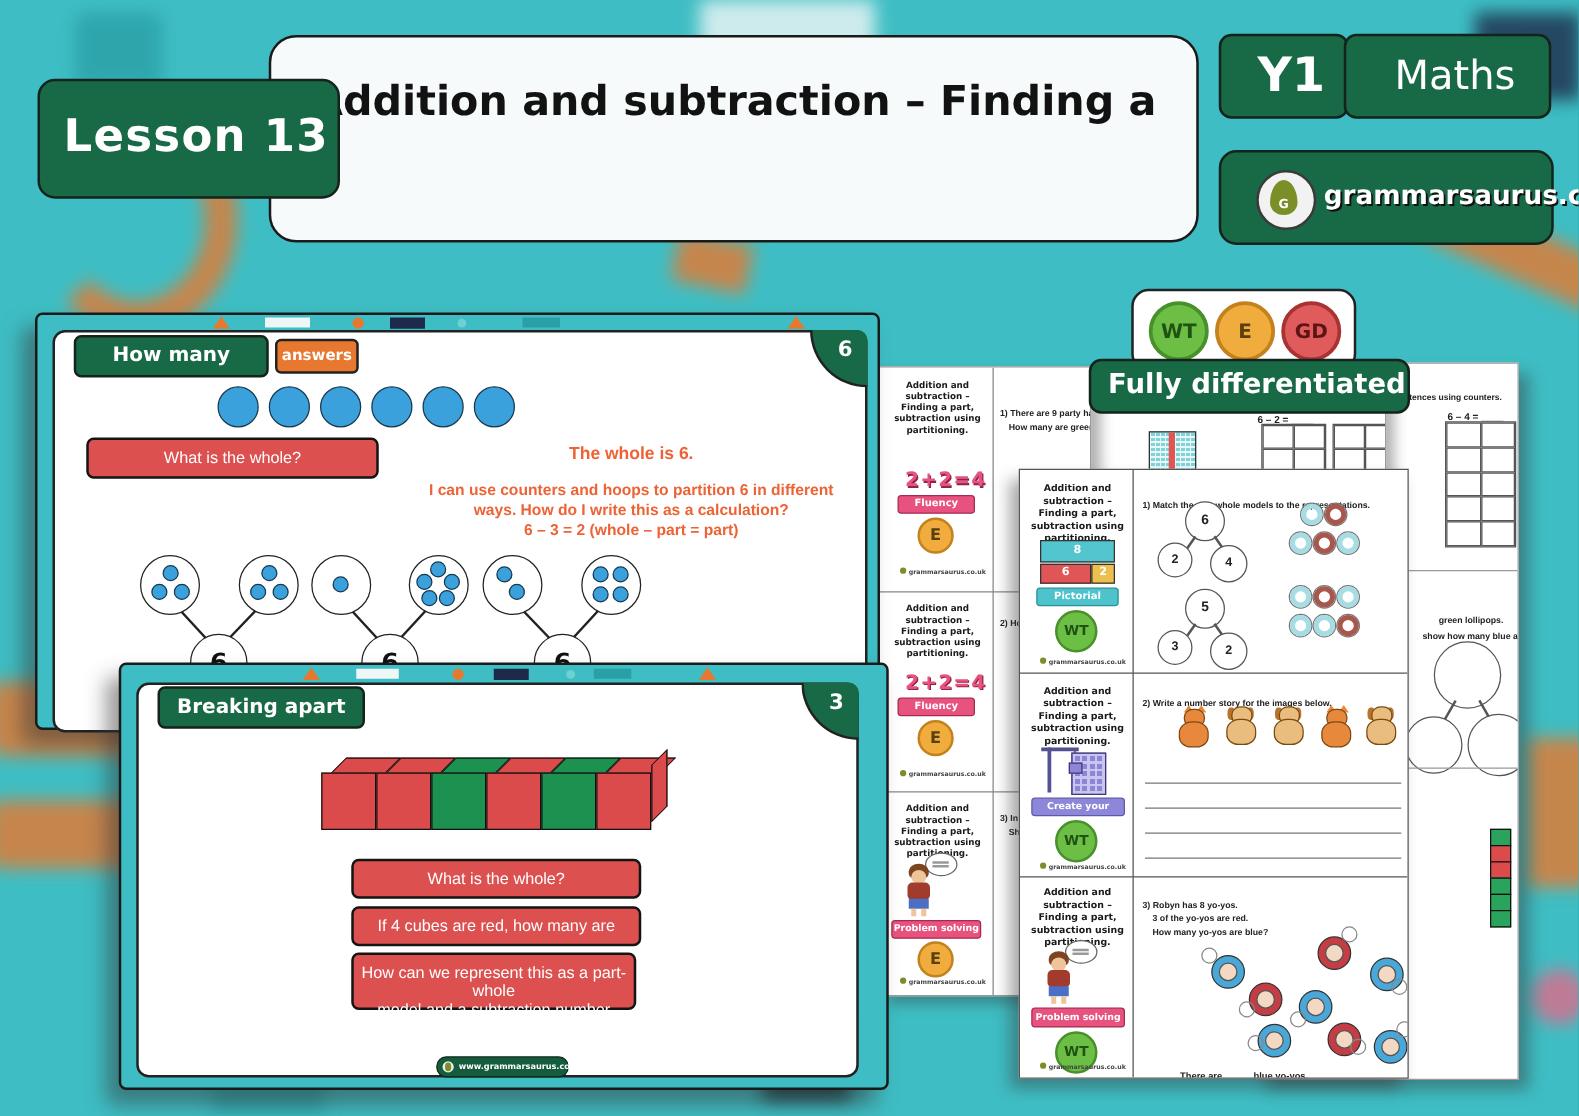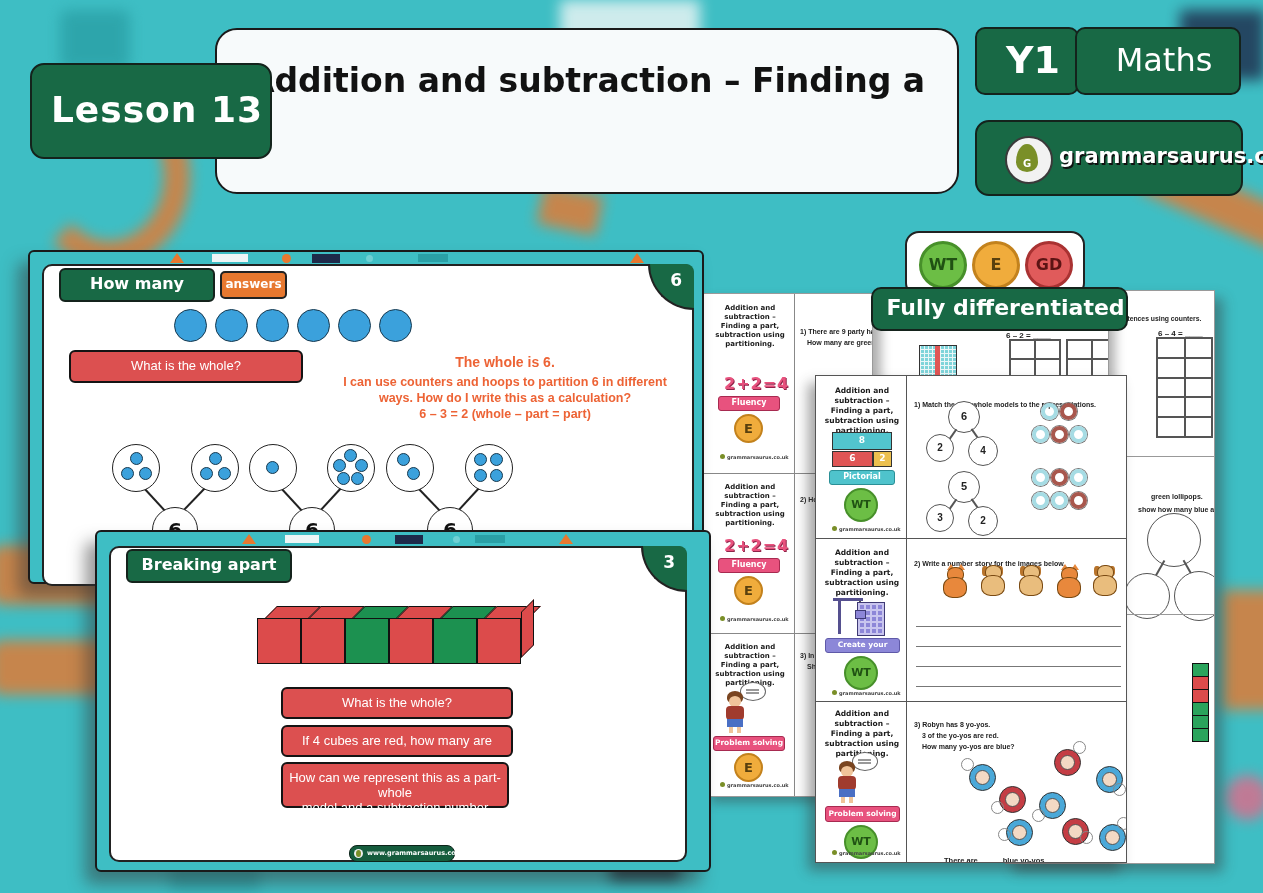--- a/index.html
+++ b/index.html
@@ -177,21 +177,21 @@
       <div class="slide-header" style="left:15px;top:2px;width:152px;height:30px;font-size:16px;line-height:28px;">How many ways…</div>
       <div class="answers-btn" style="left:176px;top:5px;width:63px;height:24px;line-height:22px;">answers</div>
 
       <div class="abs" style="left:130px;top:43px;width:400px;">
         <span class="counter"></span><span class="counter"></span><span class="counter"></span><span class="counter"></span><span class="counter"></span><span class="counter"></span>
       </div>
 
       <div class="qbox" style="left:25px;top:84px;width:230px;height:29px;line-height:28px;">What is the whole?</div>
 
       <div class="ans-text" style="left:275px;top:88px;width:372px;">
-        <div style="font-size:14px;margin-bottom:4px;">The whole is 6.</div>
+        <div style="font-size:14px;margin-bottom:14px;">The whole is 6.</div>
         <div style="font-size:12.5px;line-height:16px;">I can use counters and hoops to partition 6 in different</div>
         <div style="font-size:12.5px;line-height:16px;">ways. How do I write this as a calculation?</div>
         <div style="font-size:12.5px;line-height:16px;">6 – 3 = 2 (whole – part = part)</div>
       </div>
 
       <svg class="abs" style="left:0;top:170px;" width="648" height="148" viewBox="0 0 648 148">
         <g stroke="#222" stroke-width="2">
           <line x1="99" y1="51" x2="122" y2="76"></line>
             <line x1="162" y1="51" x2="138" y2="76"></line>
           <line x1="236" y1="51" x2="259" y2="76"></line>

